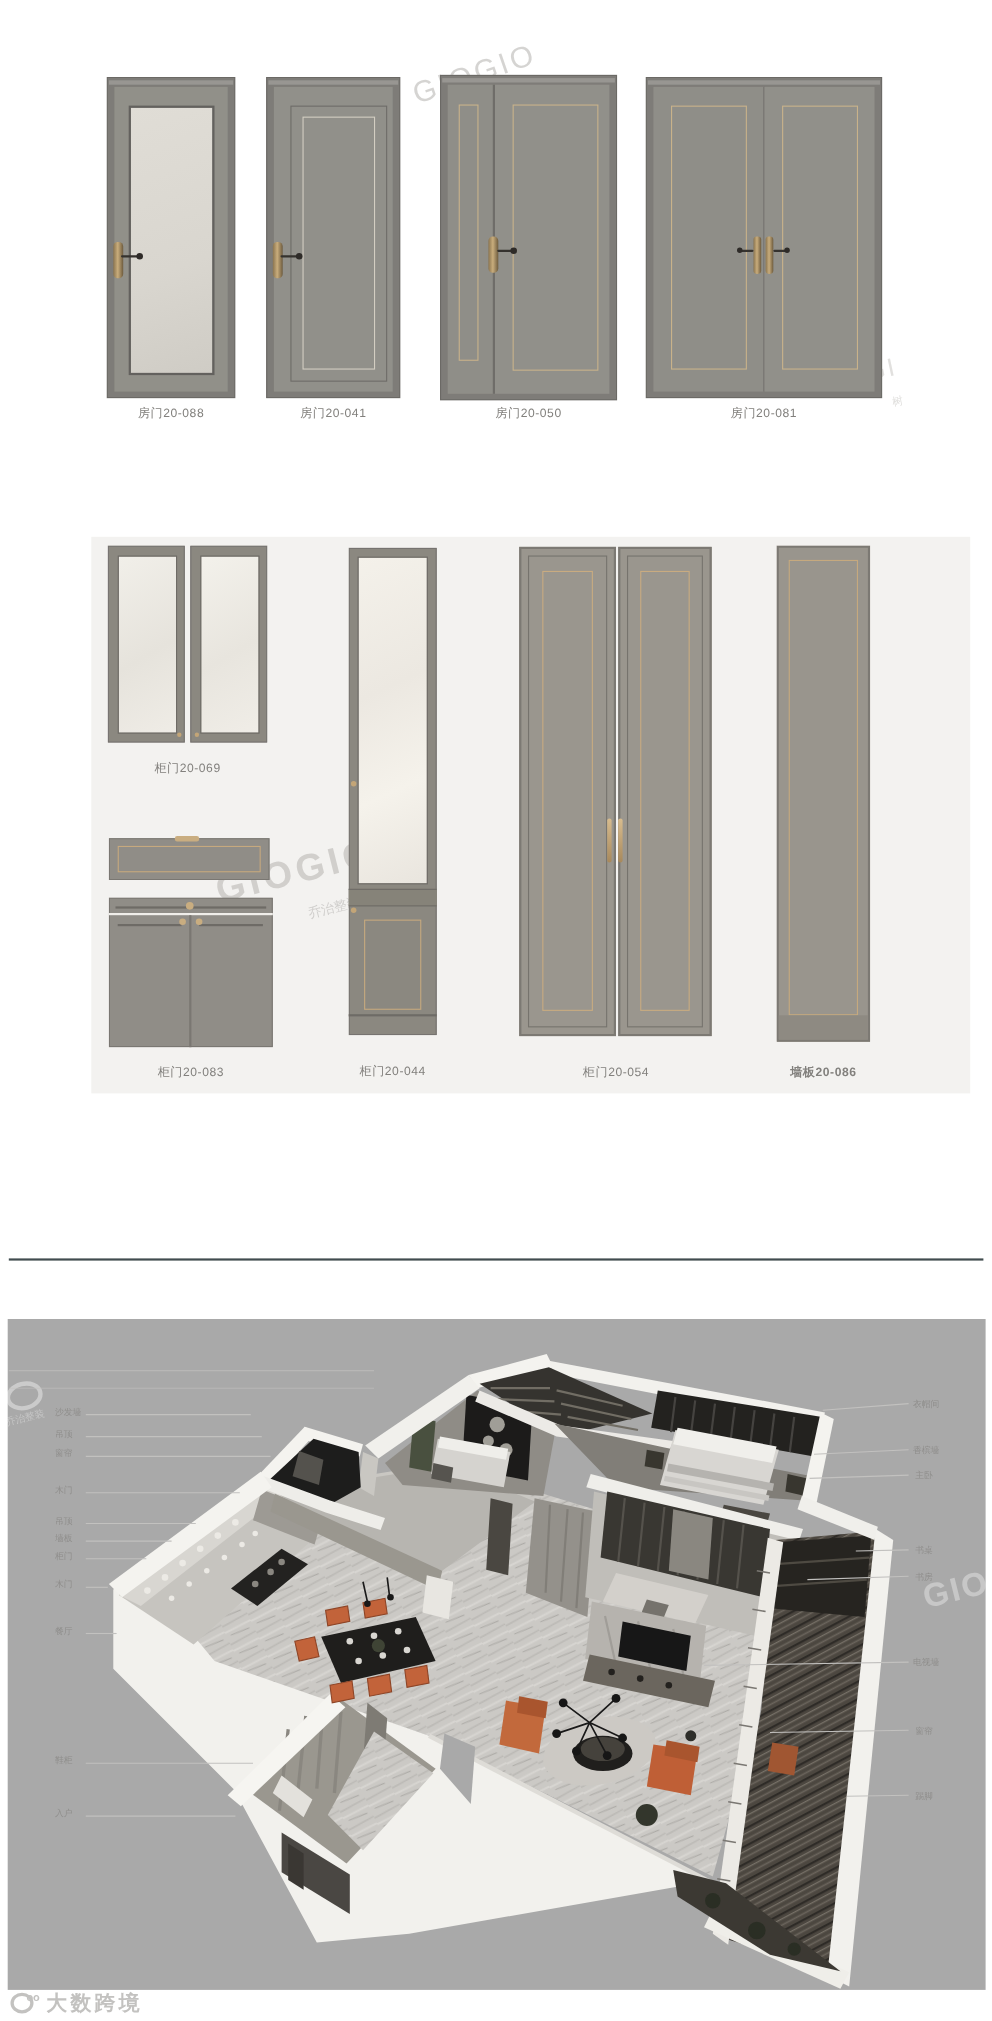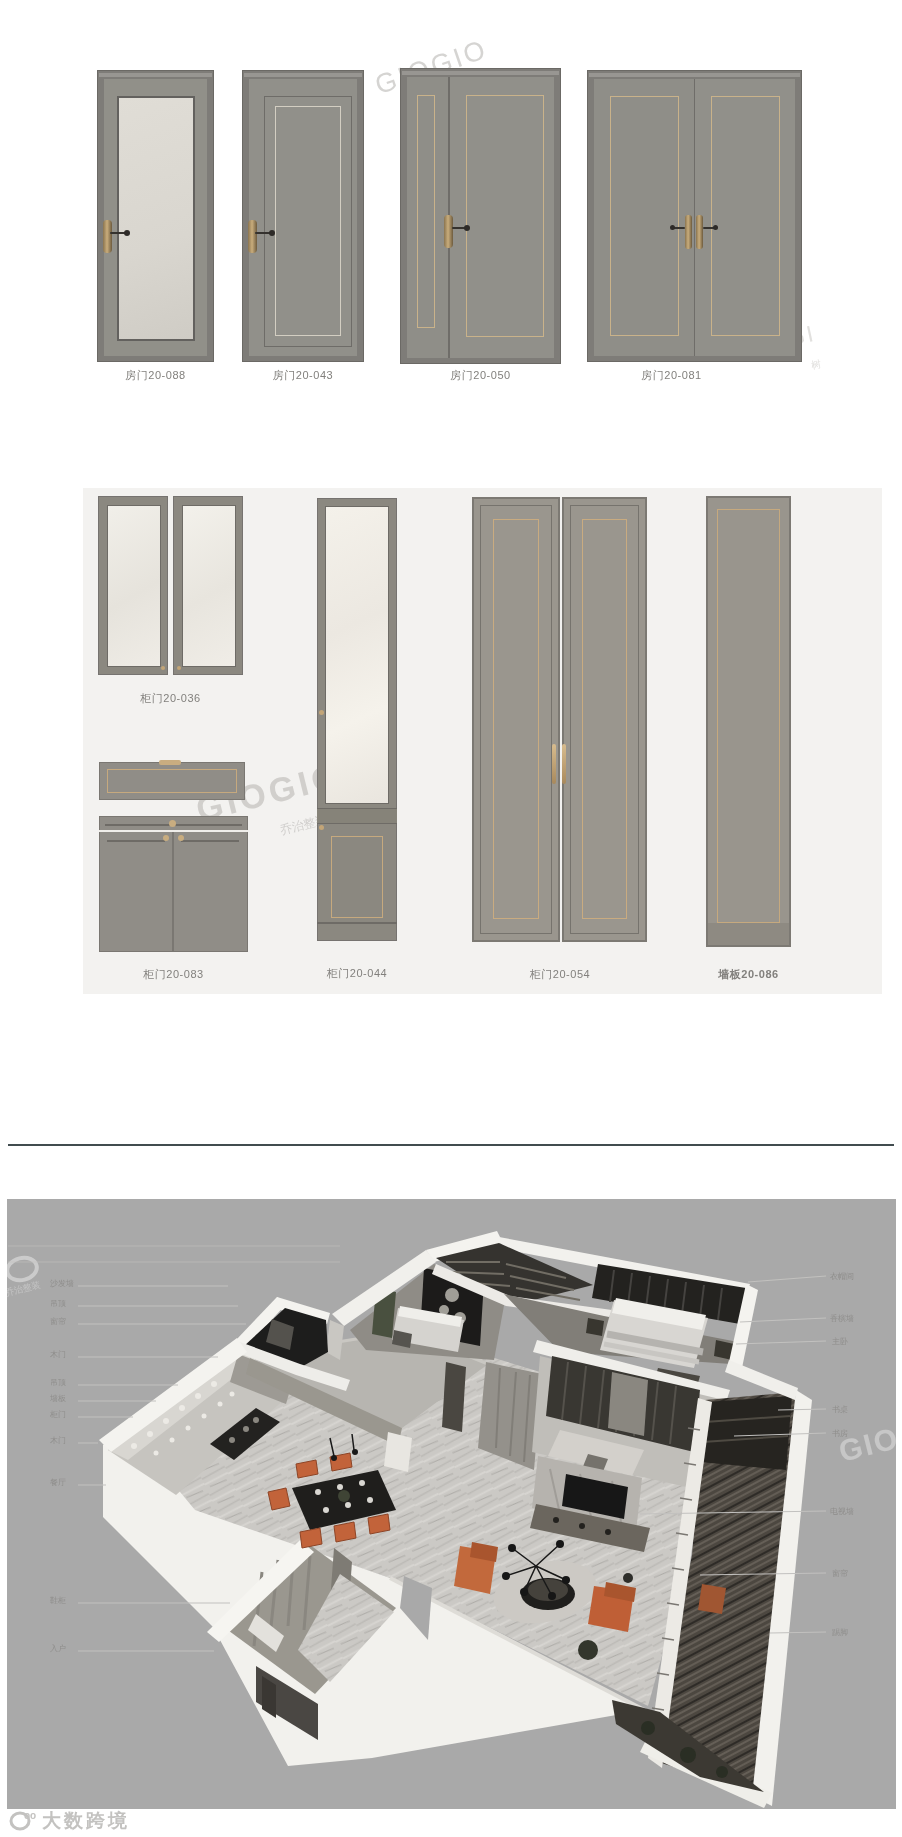--- a/index.html
+++ b/index.html
@@ -38,21 +38,21 @@
     <div class="abs" style="left:7px;top:9px;width:108px;height:277px;background:#91908a;"></div>
 
     <div class="abs" style="left:22px;top:26px;width:86px;height:249px;border:1px solid #6e6c68;"></div>
     <div class="abs" style="left:33px;top:36px;width:64px;height:228px;border:1px solid #d3cec2;"></div>
 
     <div class="abs" style="left:6px;top:150px;width:9px;height:33px;background:linear-gradient(90deg,#8a744f,#c9ad7c 45%,#6d5b3e);border-radius:4px;"></div>
     <div class="abs" style="left:13px;top:162px;width:17px;height:2px;background:#35322e;border-radius:2px;"></div>
     <div class="abs" style="left:27px;top:160px;width:6px;height:6px;background:#2e2b28;border-radius:50%;"></div>
   </div>
 
-  <div class="lbl" style="left:242px;top:368px;width:122px;">房门20-043</div>
+  <div class="lbl" style="left:242px;top:368px;width:122px;">房门20-041</div>
 
   <div class="abs" style="left:400px;top:68px;width:161px;height:296px;background:#7e7c78;box-shadow:inset 0 0 0 1px #6b6965;">
     <div class="abs" style="left:2px;top:3px;width:157px;height:4px;background:#989692;"></div>
 
     <div class="abs" style="left:7px;top:9px;width:41px;height:281px;background:#8f8e88;border-right:2px solid #6f6d69;"></div>
 
     <div class="abs" style="left:17px;top:27px;width:16px;height:231px;border:1px solid #c9b28a;"></div>
 
     <div class="abs" style="left:50px;top:9px;width:104px;height:281px;background:#91908a;"></div>
 
@@ -77,39 +77,39 @@
     <div class="abs" style="left:124px;top:26px;width:67px;height:238px;border:1px solid #c9b28a;"></div>
 
     <div class="abs" style="left:98px;top:145px;width:7px;height:34px;background:linear-gradient(90deg,#8a744f,#c9ad7c 45%,#6d5b3e);border-radius:3px;"></div>
     <div class="abs" style="left:109px;top:145px;width:7px;height:34px;background:linear-gradient(90deg,#8a744f,#c9ad7c 45%,#6d5b3e);border-radius:3px;"></div>
     <div class="abs" style="left:86px;top:157px;width:12px;height:2px;background:#35322e;border-radius:2px;"></div>
     <div class="abs" style="left:83px;top:155px;width:5px;height:5px;background:#2e2b28;border-radius:50%;"></div>
     <div class="abs" style="left:116px;top:157px;width:12px;height:2px;background:#35322e;border-radius:2px;"></div>
     <div class="abs" style="left:126px;top:155px;width:5px;height:5px;background:#2e2b28;border-radius:50%;"></div>
   </div>
 
-  <div class="lbl" style="left:564px;top:368px;width:215px;">房门20-081</div>
+  <div class="lbl" style="left:587px;top:368px;width:215px;">房门20-081</div>
 </div>
 
 <div id="cabinets" class="abs" style="left:83px;top:488px;width:799px;height:506px;background:#f3f2f0;">
 
   <div class="abs" style="left:112px;top:275px;width:230px;height:50px;color:rgba(162,160,156,0.42);font-size:34px;font-weight:bold;transform:rotate(-14deg);letter-spacing:4px;">GIOGIO</div>
   <div class="abs" style="left:196px;top:320px;width:120px;height:20px;color:rgba(160,158,154,0.42);font-size:12px;transform:rotate(-14deg);">乔治整装</div>
 
   <div class="abs" style="left:15px;top:8px;width:70px;height:179px;background:#8b8880;box-shadow:inset 0 0 0 1px #767370;">
     <div class="abs" style="left:9px;top:9px;width:52px;height:160px;background:linear-gradient(150deg,#f1efe9,#e6e3dc 55%,#efece6);border:1px solid #6e6b66;"></div>
     <div class="abs" style="left:63px;top:170px;width:4px;height:4px;background:#c3a577;border-radius:50%;"></div>
   </div>
 
   <div class="abs" style="left:90px;top:8px;width:70px;height:179px;background:#8b8880;box-shadow:inset 0 0 0 1px #767370;">
     <div class="abs" style="left:9px;top:9px;width:52px;height:160px;background:linear-gradient(150deg,#f3f1eb,#e8e5de 55%,#f0ede7);border:1px solid #6e6b66;"></div>
     <div class="abs" style="left:4px;top:170px;width:4px;height:4px;background:#c3a577;border-radius:50%;"></div>
   </div>
 
-  <div class="lbl" style="left:15px;top:203px;width:145px;">柜门20-036</div>
+  <div class="lbl" style="left:15px;top:203px;width:145px;">柜门20-069</div>
 
   <div class="abs" style="left:16px;top:274px;width:146px;height:38px;background:#908d87;box-shadow:inset 0 0 0 1px #7a7772;">
     <div class="abs" style="left:8px;top:7px;width:128px;height:22px;border:1px solid #c6a97e;"></div>
     <div class="abs" style="left:60px;top:-2px;width:22px;height:5px;background:#c9ad80;border-radius:2px;"></div>
   </div>
 
   <div class="abs" style="left:16px;top:328px;width:149px;height:136px;background:#908d87;box-shadow:inset 0 0 0 1px #7a7772;">
     <div class="abs" style="left:6px;top:8px;width:137px;height:2px;background:#6e6b66;"></div>
     <div class="abs" style="left:70px;top:4px;width:7px;height:7px;background:#c9ad80;border-radius:50%;"></div>
     <div class="abs" style="left:0px;top:14px;width:149px;height:2px;background:#f0eeea;"></div>

